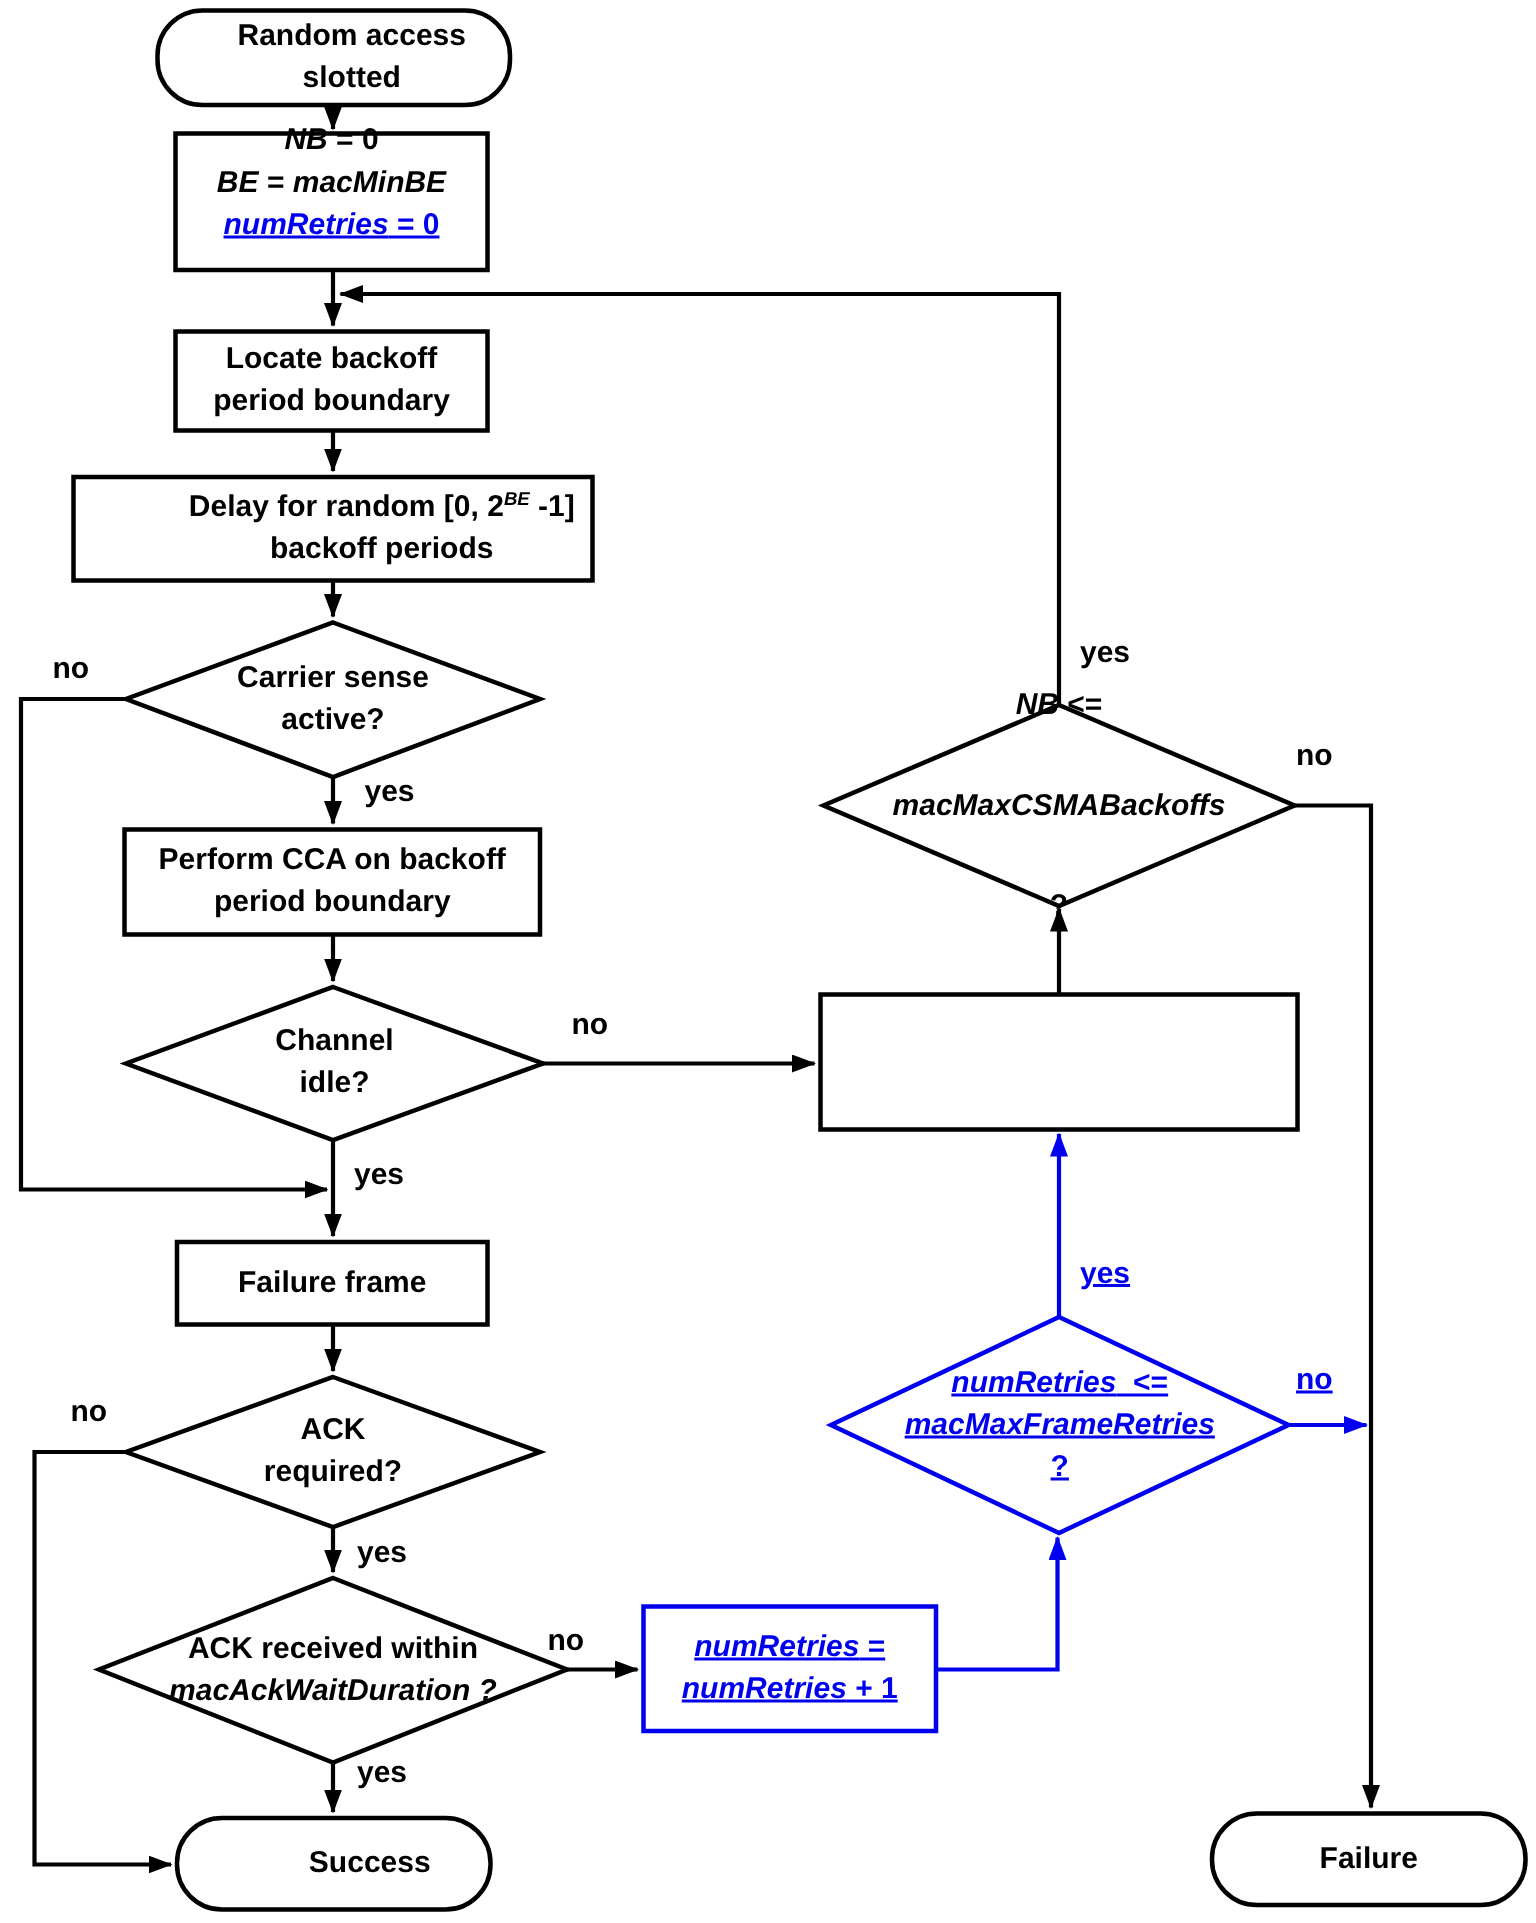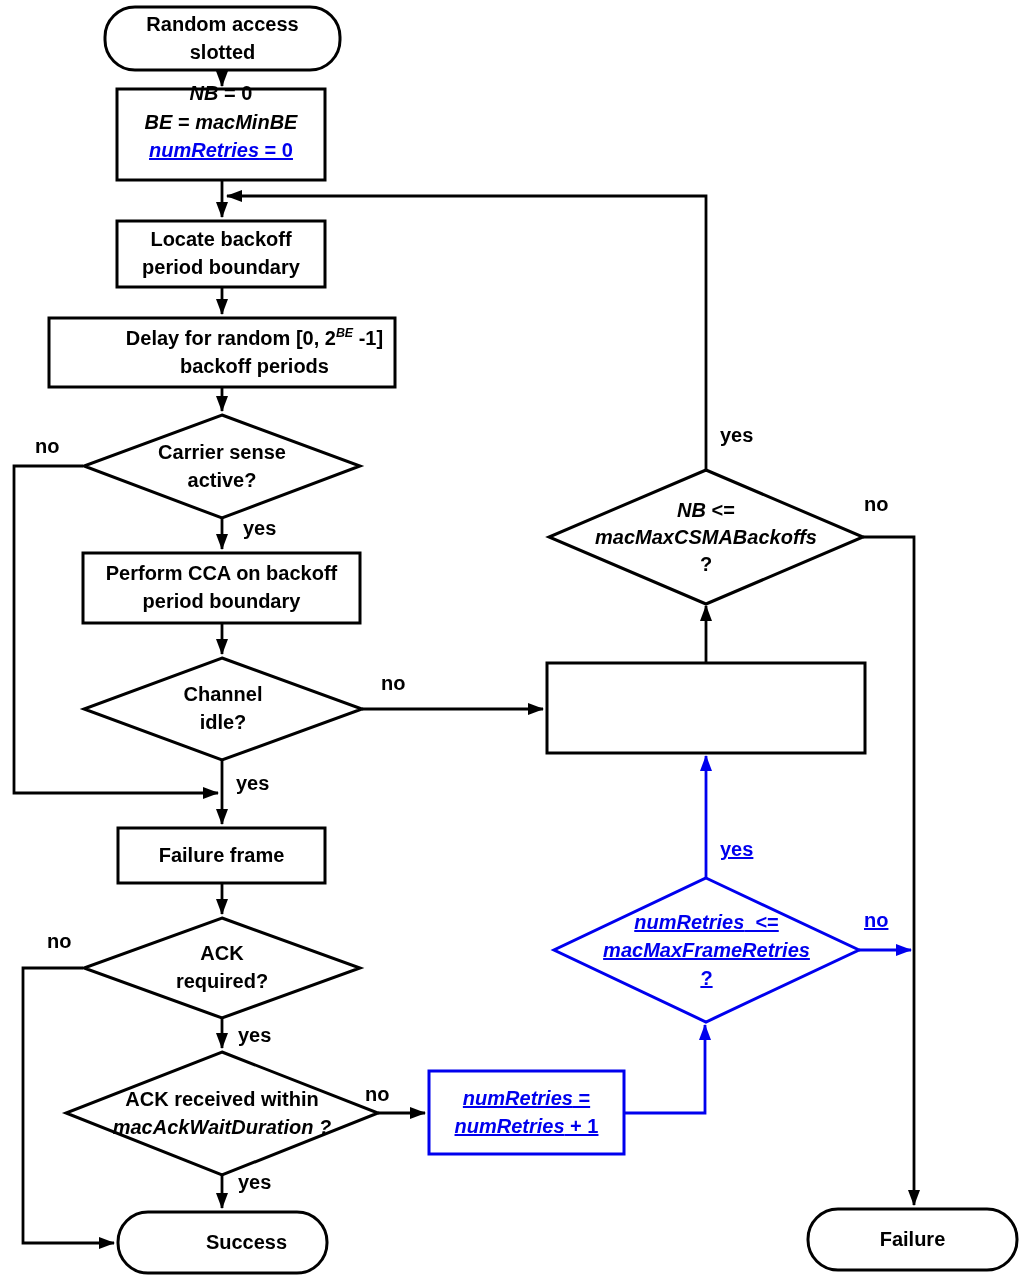--- a/index.html
+++ b/index.html
@@ -73,32 +73,32 @@
       <rect x="547" y="663" width="318" height="90"></rect>
       <polygon points="706,470 863,537 706,604 549,537"></polygon>
       <rect x="808" y="1209" width="209" height="61" rx="30"></rect>
     </g>
     <g fill="#FFFFFF" stroke="#0000EE" stroke-width="3">
       <polygon points="706,878 859,950 706,1022 554,950"></polygon>
       <rect x="429" y="1071" width="195" height="83"></rect>
     </g>
   </svg>
 
-  <div class="node-label" style="left:105px;top:7px;width:235px;height:63px;"><div class="tl"><span>Random access</span></div><div class="tl"><span>slotted</span></div></div>
+  <div class="node-label" style="left:117px;top:7px;width:235px;height:63px;"><div class="tl"><span>Random access</span></div><div class="tl"><span>slotted</span></div></div>
   <div class="node-label" style="left:117px;top:89px;width:208px;height:66px;line-height:1.42;align-items:center;"><div class="tl"><span class="it">NB</span><span> = 0</span></div><div class="tl"><span class="it">BE</span><span> = </span><span class="it">macMinBE</span></div><div class="tl"><span class="it blue">numRetries</span><span class="blue"> = 0</span></div></div>
   <div class="node-label" style="left:117px;top:221px;width:208px;height:66px;"><div class="tl"><span>Locate backoff</span></div><div class="tl"><span>period boundary</span></div></div>
   <div class="node-label" style="left:49px;top:318px;width:411px;height:69px;"><div class="tl"><span>Delay for random [0, 2</span><sup class="it">BE</sup><span> -1]</span></div><div class="tl"><span>backoff periods</span></div></div>
   <div class="node-label" style="left:84px;top:415px;width:276px;height:103px;"><div class="tl"><span>Carrier sense</span></div><div class="tl"><span>active?</span></div></div>
   <div class="node-label" style="left:83px;top:553px;width:277px;height:70px;"><div class="tl"><span>Perform CCA on backoff</span></div><div class="tl"><span>period boundary</span></div></div>
   <div class="node-label" style="left:84px;top:658px;width:278px;height:102px;"><div class="tl"><span>Channel</span></div><div class="tl"><span>idle?</span></div></div>
   <div class="node-label" style="left:118px;top:828px;width:207px;height:55px;"><div class="tl"><span>Failure frame</span></div></div>
   <div class="node-label" style="left:84px;top:918px;width:276px;height:100px;"><div class="tl"><span>ACK</span></div><div class="tl"><span>required?</span></div></div>
   <div class="node-label" style="left:66px;top:1052px;width:312px;height:123px;"><div class="tl"><span>ACK received within</span></div><div class="tl"><span class="it">macAckWaitDuration ?</span></div></div>
   <div class="node-label" style="left:118px;top:1212px;width:209px;height:61px;padding-left:24px;"><div class="tl"><span>Success</span></div></div>
-  <div class="node-label" style="left:549px;top:470px;width:314px;height:134px;line-height:1.35;"><div class="tl"><span class="it">NB</span><span> &lt;=</span></div><div class="tl"><span class="it">macMaxCSMABackoffs</span></div><div class="tl"><span>?</span></div></div>
+  <div class="node-label" style="left:549px;top:470px;width:314px;height:134px;line-height:1.35;gap:40px;"><div class="tl"><span class="it">NB</span><span> &lt;=</span></div><div class="tl"><span class="it">macMaxCSMABackoffs</span></div><div class="tl"><span>?</span></div></div>
   <div class="node-label blue" style="left:429px;top:1071px;width:195px;height:83px;"><div class="tl"><span class="it">numRetries</span><span> =</span></div><div class="tl"><span class="it">numRetries</span><span> + 1</span></div></div>
   <div class="node-label blue" style="left:554px;top:878px;width:305px;height:144px;line-height:1.4;"><div class="tl"><span class="it">numRetries</span><span>  &lt;=</span></div><div class="tl"><span class="it">macMaxFrameRetries</span></div><div class="tl"><span>?</span></div></div>
   <div class="node-label" style="left:808px;top:1209px;width:209px;height:61px;"><div class="tl"><span>Failure</span></div></div>
 
   <span class="edge-label" style="left:35px;top:435px;">no</span>
   <span class="edge-label" style="left:243px;top:517px;">yes</span>
   <span class="edge-label" style="left:381px;top:672px;">no</span>
   <span class="edge-label" style="left:236px;top:772px;">yes</span>
   <span class="edge-label" style="left:720px;top:424px;">yes</span>
   <span class="edge-label" style="left:864px;top:493px;">no</span>

